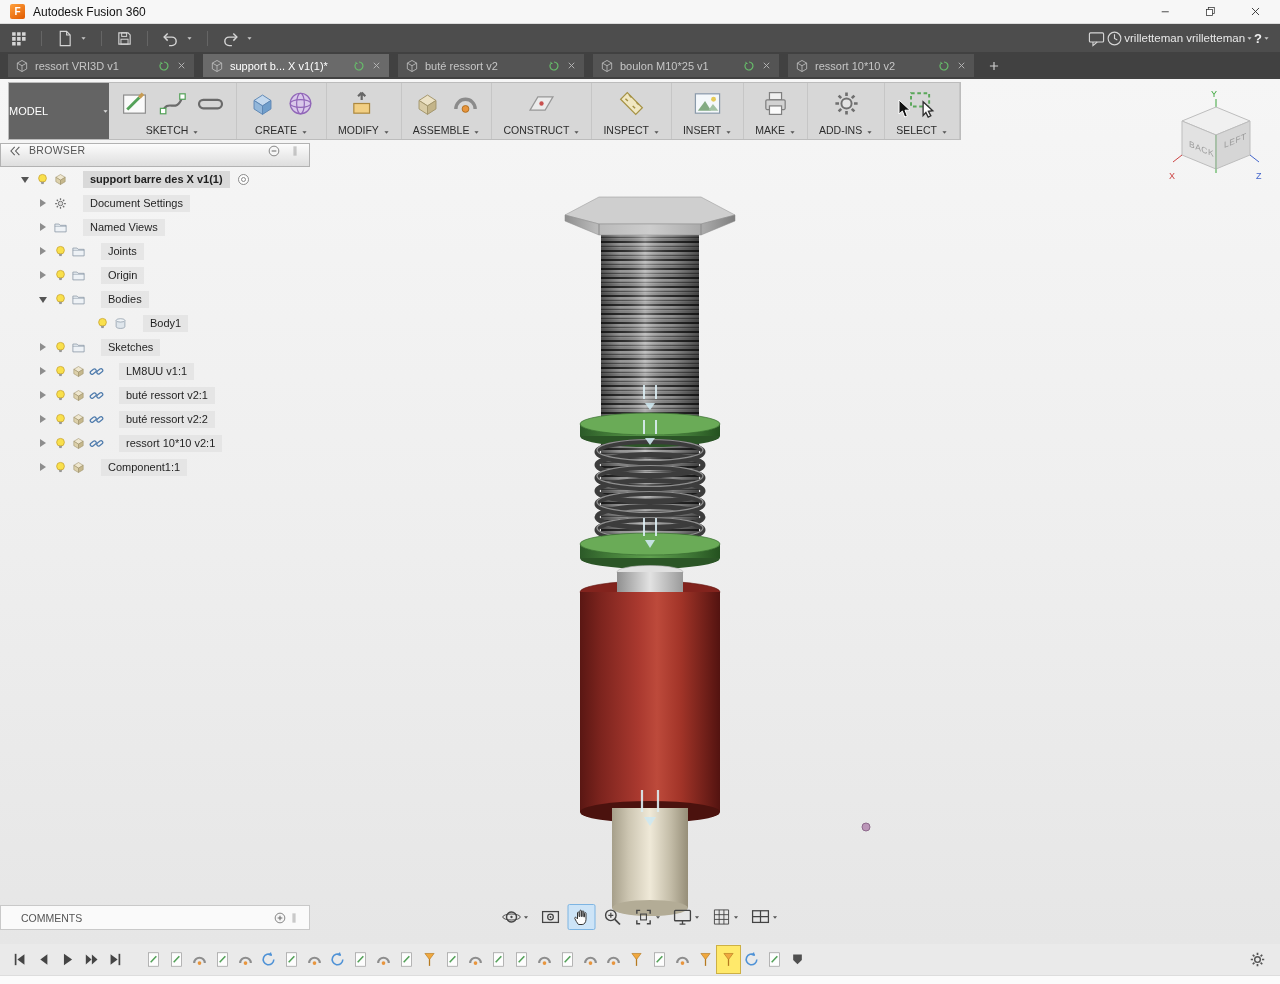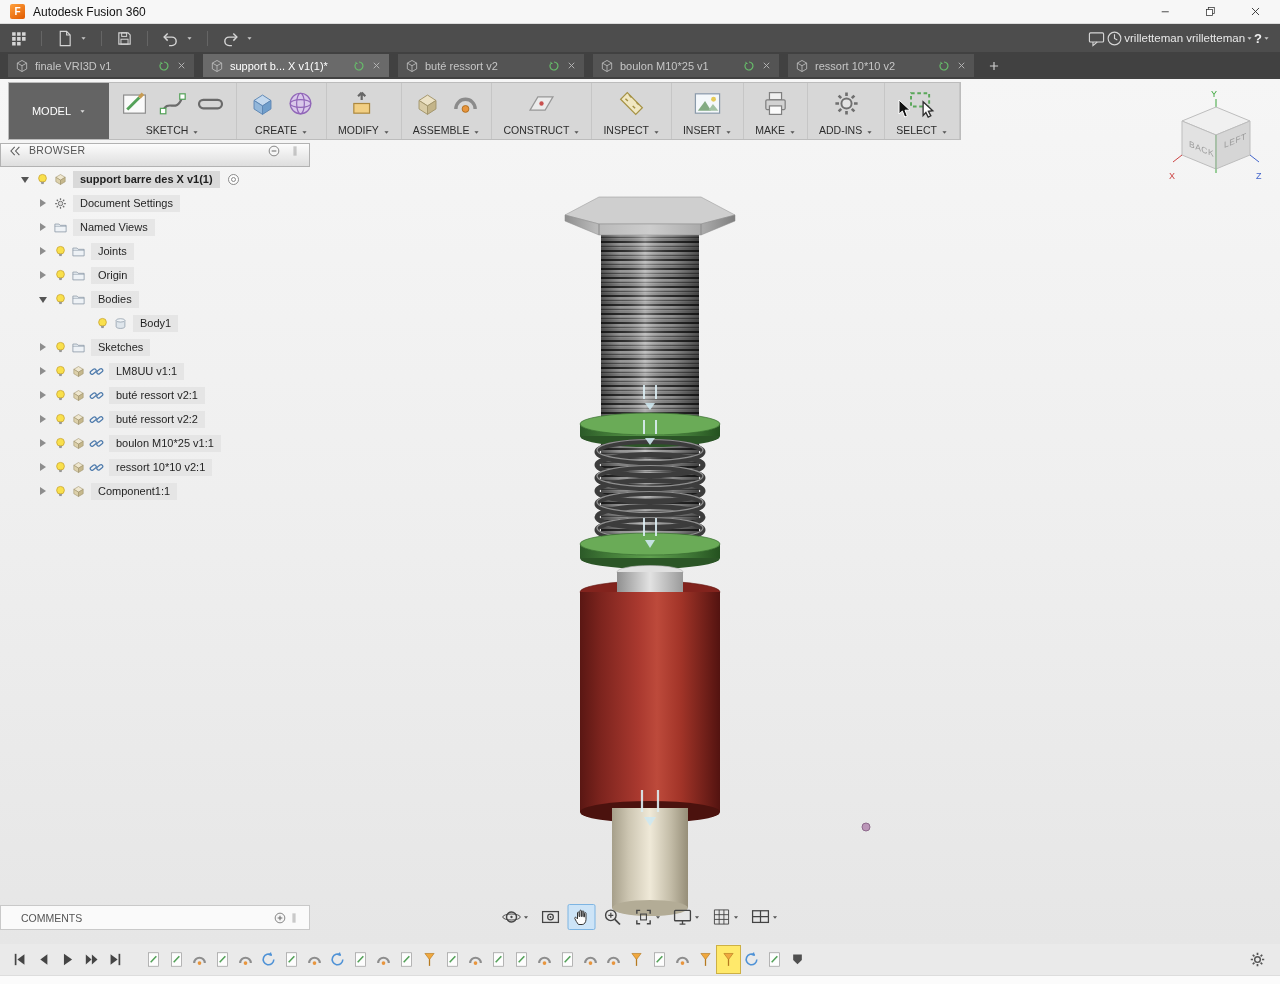--- a/index.html
+++ b/index.html
@@ -35,21 +35,21 @@
 .tab-close{width:11px;height:11px}
 .new-tab{width:22px;height:22px;display:flex;align-items:center;justify-content:center}
 .tab-plus{width:14px;height:14px}
 
 
 .canvas{position:relative;height:865px;background:linear-gradient(180deg,#f6f6f6 0%,#eeeeee 55%,#e6e6e6 100%);overflow:hidden}
 .model{position:absolute;inset:0}
 
 
 .ribbon{position:absolute;top:3px;left:8px;display:flex;background:#d7d7d7;border:1px solid #bcbcbc;height:58px;z-index:20}
-.workspace{width:100px;background:#646464;color:#fff;font-size:11px;display:flex;align-items:center;justify-content:center;gap:8px}
+.workspace{width:100px;background:#646464;color:#fff;font-size:11px;display:flex;align-items:center;justify-content:space-between;gap:8px}
 .workspace .caret{color:#ddd}
 .ribbon-group{display:flex;flex-direction:column;align-items:center;justify-content:space-between;padding:5px 11px 3px;border-right:1px solid #c6c6c6}
 .group-icons{display:flex;align-items:center;gap:9px;flex:1}
 .rib-ico{width:29px;height:29px}
 .group-label{display:flex;align-items:flex-end;gap:4px;font-size:10.5px;color:#2d2d2d;padding-top:2px;white-space:nowrap}
 
 
 .viewcube{position:absolute;top:8px;right:16px;width:96px;height:96px;z-index:15}
 
 
@@ -58,21 +58,21 @@
 .hdr-ico{width:14px;height:14px}
 .bh-title{font-size:10.5px;color:#555;flex:1;letter-spacing:.3px}
 .b-row{height:24px;display:flex;align-items:center}
 .lv1{padding-left:38px}
 .lv2{padding-left:80px}
 .root{padding-left:20px}
 .exp{width:11px;height:11px;margin-right:4px;flex:none;position:relative}
 .exp.c:before{content:"";position:absolute;left:2px;top:1.5px;border-left:6px solid #8d8d8d;border-top:4px solid transparent;border-bottom:4px solid transparent}
 .exp.e:before{content:"";position:absolute;left:1px;top:3px;border-top:6px solid #555;border-left:4.5px solid transparent;border-right:4.5px solid transparent}
 .b-ico{width:15px;height:15px;margin-right:3px}
-.b-chip{background:rgba(228,228,228,.93);padding:2.5px 7px;font-size:11px;color:#1f1f1f;white-space:nowrap;margin-left:2px}
+.b-chip{background:rgba(228,228,228,.93);padding:2.5px 7px;font-size:11px;color:#1f1f1f;white-space:nowrap;margin-left:12px}
 .root-chip{font-weight:bold;background:rgba(215,215,215,.96);margin-right:6px}
 
 
 .comments{position:absolute;left:0;bottom:14px;width:310px;height:25px;background:rgba(251,251,251,.95);border:1px solid #c9c9c9;display:flex;align-items:center;padding:0 8px;z-index:18}
 .cm-label{font-size:10.5px;color:#555;margin-left:12px;flex:1}
 
 
 .navbar{position:absolute;bottom:14px;left:50%;transform:translateX(-50%);display:flex;align-items:center;gap:3px;z-index:18}
 .nav-btn{height:26px;display:flex;align-items:center;padding:2px 3px;border:1px solid transparent;border-radius:2px}
 .nav-btn.active{background:#cde4f7;border-color:#7db4e2}
@@ -200,21 +200,21 @@
 </div>
 
 <div class="tabbar">
     <div class="doc-tab">
       <span class="i tab-cube">
         <svg viewBox="0 0 24 24">
           <path d="M12 2.5l8 4.5v10l-8 4.5-8-4.5V7z" fill="none" stroke="#c2c2c2" stroke-width="1.4"></path>
           <path d="M4 7l8 4.5L20 7M12 11.5v10" fill="none" stroke="#c2c2c2" stroke-width="1.4"></path>
         </svg>
       </span>
-      <span class="tab-label">finale VRI3D v1</span>
+      <span class="tab-label">ressort VRI3D v1</span>
       <span class="i tab-sync">
         <svg viewBox="0 0 24 24">
           <path d="M12 4a8 8 0 1 1-7 4" fill="none" stroke="#67bd6a" stroke-width="2.4"></path>
           <path d="M5 3v5h5z" fill="#67bd6a"></path>
         </svg>
       </span>
       <span class="i tab-close">
         <svg viewBox="0 0 24 24">
           <path d="M6 6l12 12M18 6L6 18" stroke="#b9b9b9" stroke-width="2" fill="none"></path>
         </svg>
@@ -905,45 +905,20 @@
             </svg>
           </span>
           <span class="i b-ico">
             <svg viewBox="0 0 24 24">
               <g fill="none" stroke="#4d7aac" stroke-width="2">
                 <rect x="1.5" y="9.5" width="10.5" height="5.5" rx="2.75" transform="rotate(-38 6.75 12.25)"></rect>
                 <rect x="12" y="9" width="10.5" height="5.5" rx="2.75" transform="rotate(-38 17.25 11.75)"></rect>
               </g>
             </svg>
           </span>
-          <span class="b-chip">boulon M10*25 v1:1</span>
-        </div>
-        <div class="b-row lv1">
-          <span class="exp c"></span>
-          <span class="i b-ico">
-            <svg viewBox="0 0 24 24">
-              <circle cx="12" cy="10" r="6.2" fill="#f9e04c" stroke="#c8a22c" stroke-width="1.2"></circle>
-              <path d="M9.5 16.5h5M10 18.5h4" stroke="#8f8f8f" stroke-width="1.6" fill="none"></path>
-            </svg>
-          </span>
-          <span class="i b-ico">
-            <svg viewBox="0 0 24 24">
-              <path d="M4.5 8.5L12 4l7.5 4.5L12 13z" fill="#efe7cf" stroke="#9c8f68" stroke-width=".9"></path>
-              <path d="M4.5 8.5L12 13v7l-7.5-4.5z" fill="#ddd1ab" stroke="#9c8f68" stroke-width=".9"></path>
-              <path d="M19.5 8.5L12 13v7l7.5-4.5z" fill="#c6b88d" stroke="#9c8f68" stroke-width=".9"></path>
-            </svg>
-          </span>
-          <span class="i b-ico">
-            <svg viewBox="0 0 24 24">
-              <g fill="none" stroke="#4d7aac" stroke-width="2">
-                <rect x="1.5" y="9.5" width="10.5" height="5.5" rx="2.75" transform="rotate(-38 6.75 12.25)"></rect>
-                <rect x="12" y="9" width="10.5" height="5.5" rx="2.75" transform="rotate(-38 17.25 11.75)"></rect>
-              </g>
-            </svg>
-          </span>
           <span class="b-chip">ressort 10*10 v2:1</span>
         </div>
         <div class="b-row lv1">
           <span class="exp c"></span>
           <span class="i b-ico">
             <svg viewBox="0 0 24 24">
               <circle cx="12" cy="10" r="6.2" fill="#f9e04c" stroke="#c8a22c" stroke-width="1.2"></circle>
               <path d="M9.5 16.5h5M10 18.5h4" stroke="#8f8f8f" stroke-width="1.6" fill="none"></path>
             </svg>
           </span>

